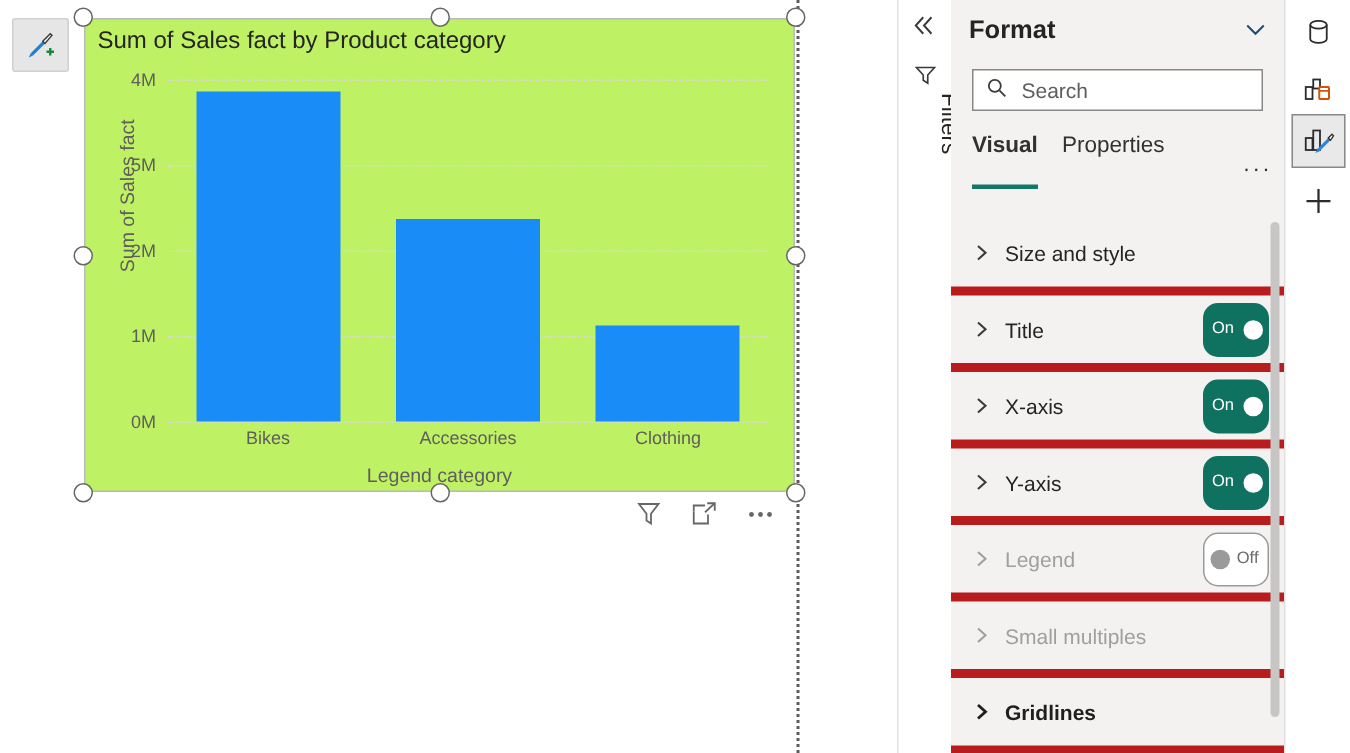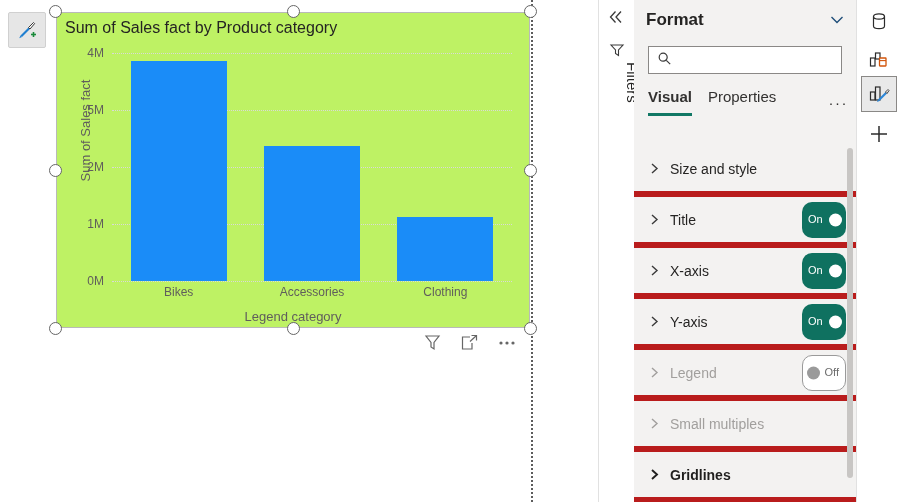--- a/index.html
+++ b/index.html
@@ -249,21 +249,21 @@
     position: absolute;
     left: 14px; top: 88px;
     width: 200px;
     display: flex;
     align-items: flex-end;
     gap: 16px;
   }
   .pane-tab {
     font-size: 15px;
     color: #323130;
-    padding-bottom: 8px;
+    padding-bottom: 18px;
     cursor: pointer;
     border-bottom: 3px solid transparent;
   }
   .pane-tab.active {
     font-weight: bold;
     border-bottom-color: #117865;
   }
   #pane-tab-more {
     margin-left: auto;
     color: #323130;
@@ -493,20 +493,21 @@
       </div>
     </div>
 
     <div id="search-box">
       <span>
         <svg width="15" height="15" viewBox="0 0 15 15">
           <circle cx="6.2" cy="6.2" r="4" fill="none" stroke="#3a3a3a" stroke-width="1.2"></circle>
           <line x1="9.3" y1="9.3" x2="13.2" y2="13.2" stroke="#3a3a3a" stroke-width="1.2"></line>
         </svg>
       </span>
+      <input id="search-input" type="text" placeholder="Search" style="">
     </div>
 
     <div id="pane-tabs">
       <div class="pane-tab active" style="border-bottom-color: rgb(17, 120, 101);">Visual</div>
       <div class="pane-tab">Properties</div>
       <div id="pane-tab-more">···</div>
     </div>
 
     <div id="pane-sections">
         <div class="pane-row">

